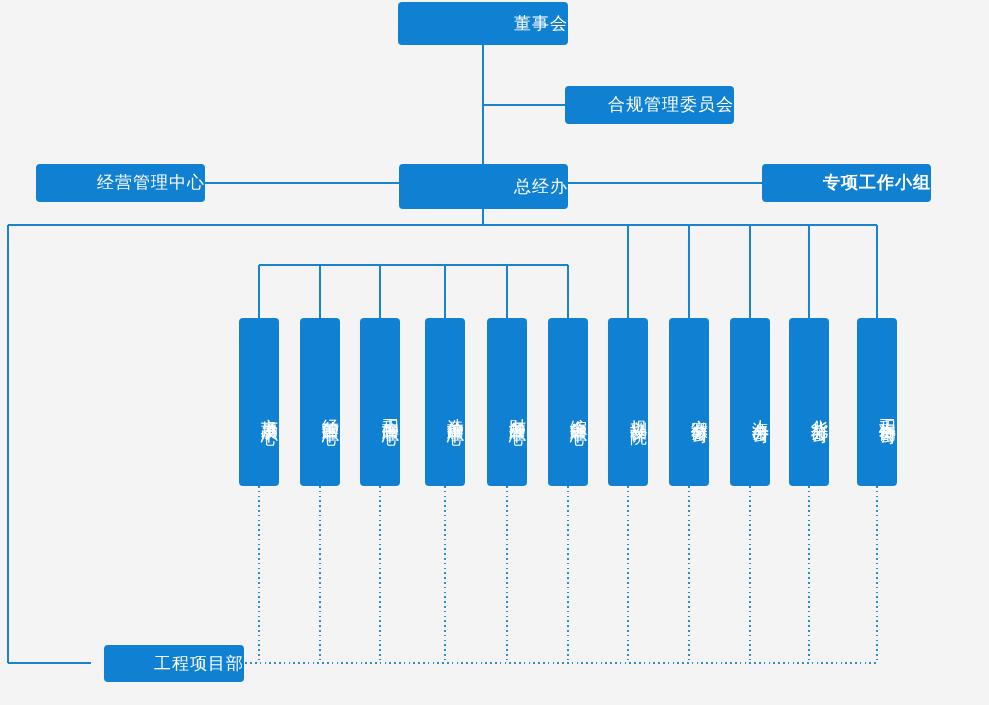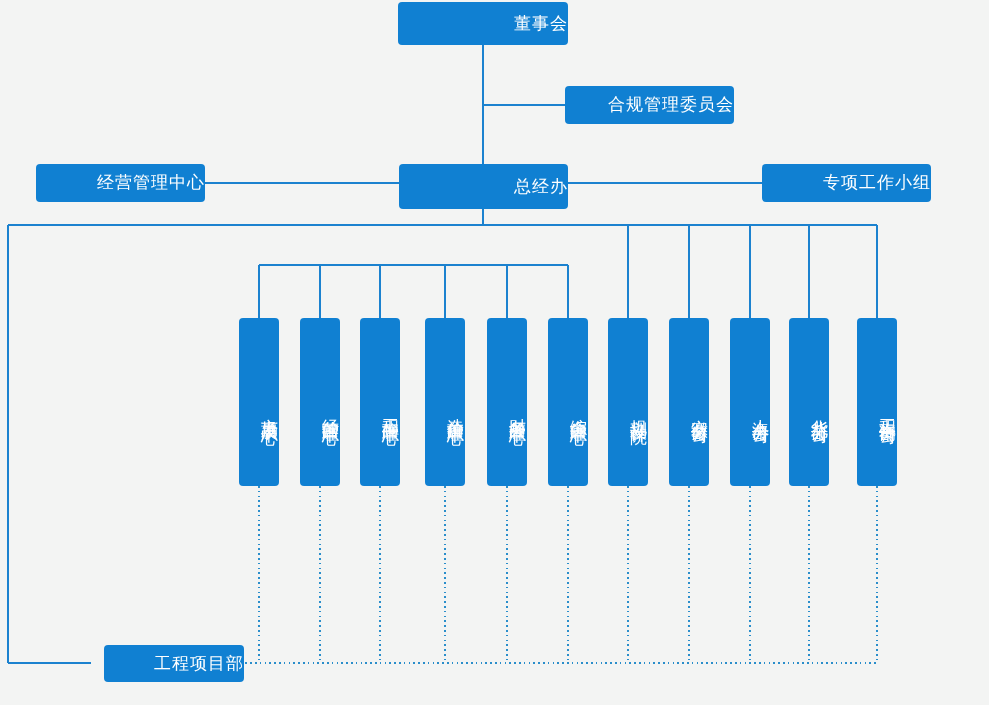--- a/index.html
+++ b/index.html
@@ -104,21 +104,21 @@
       </div>
       <div class="node horiz" style="left: 565px; top: 86px; width: 169px; height: 38px; background: rgb(16, 128, 210); color: rgb(255, 255, 255);">
         <span class="label">合规管理委员会</span>
       </div>
       <div class="node horiz" style="left: 36px; top: 164px; width: 169px; height: 38px; background: rgb(16, 128, 210); color: rgb(255, 255, 255);">
         <span class="label">经营管理中心</span>
       </div>
       <div class="node horiz" style="left: 399px; top: 164px; width: 169px; height: 45px; background: rgb(16, 128, 210); color: rgb(255, 255, 255);">
         <span class="label">总经办</span>
       </div>
-      <div class="node horiz" style="left: 762px; top: 164px; width: 169px; height: 38px; background: rgb(16, 128, 210); color: rgb(255, 255, 255);">
+      <div class="node horiz" style="left: 762px; top: 164px; width: 169px; height: 38px; background: rgb(16, 128, 210); color: rgb(255, 255, 255); font-weight: bold;">
         <span class="label">专项工作小组</span>
       </div>
       <div class="node horiz" style="left: 91px; top: 645px; width: 140px; height: 37px; background: rgb(16, 128, 210); color: rgb(255, 255, 255); margin-left: 13px;">
         <span class="label">工程项目部</span>
       </div>
       <div class="node vert" style="left: 239px; top: 318px; width: 40px; height: 168px; background: rgb(16, 128, 210); color: rgb(255, 255, 255);">
         <span class="label">市场发展中心</span>
       </div>
       <div class="node vert" style="left: 300px; top: 318px; width: 40px; height: 168px; background: rgb(16, 128, 210); color: rgb(255, 255, 255);">
         <span class="label">经营管理中心</span>

